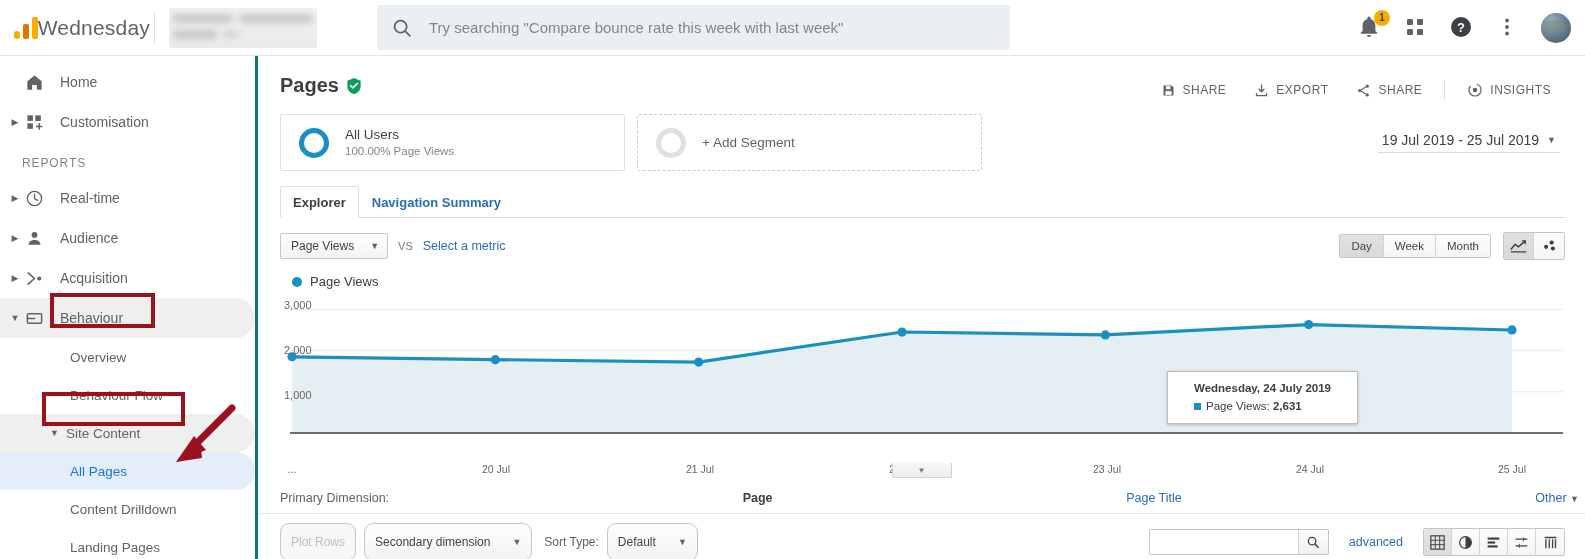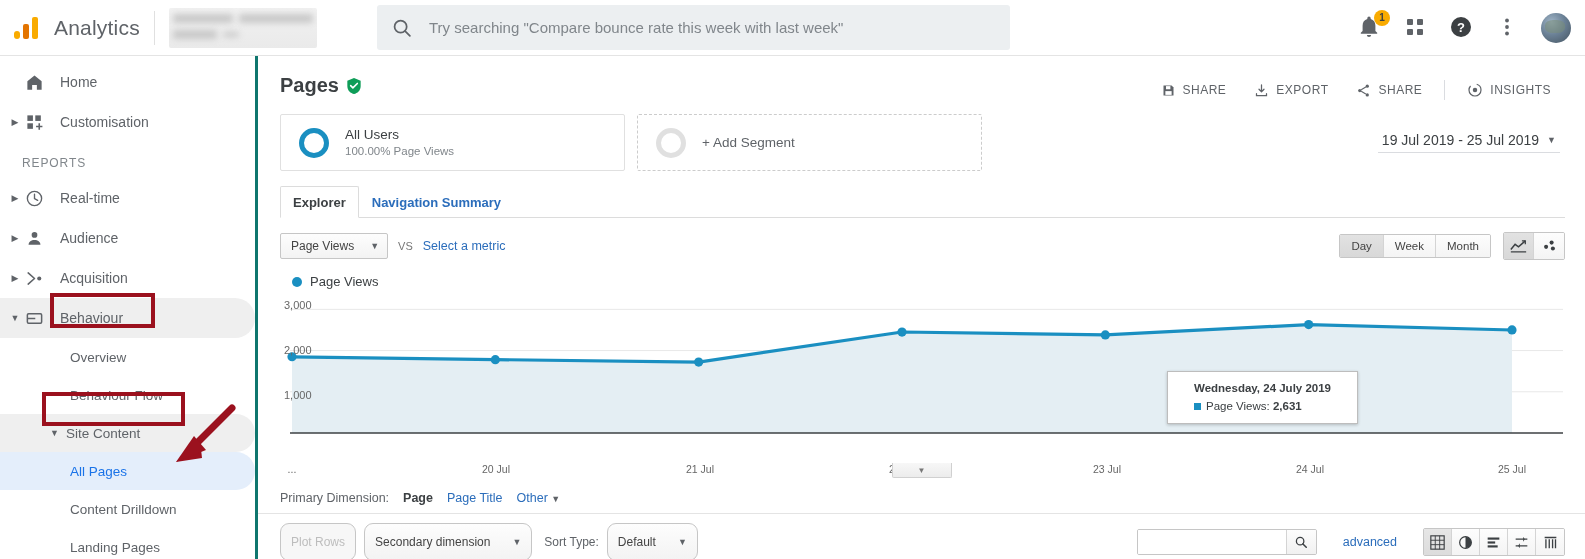--- a/index.html
+++ b/index.html
@@ -219,40 +219,40 @@
   .collapse-handle {
     position: absolute; left: 50%; transform: translateX(-50%);
     width: 60px; height: 15px; border: 1px solid #d0d0d0; border-top: none;
     background: linear-gradient(180deg,#f7f7f7,#ececec);
     display: flex; align-items: center; justify-content: center;
     font-size: 8px; color: #777; cursor: pointer; border-radius: 0 0 2px 2px;
   }
 
   
   .pd-row {
-    display: flex; align-items: center; gap: 14px;
+    display: flex; align-items: center; gap: 28px;
     padding: 10px 6px 8px 22px; font-size: 12.5px; color: #5f6368;
-    border-bottom: 1px solid #e4e4e4; position: relative;
+    border-bottom: 1px solid #e4e4e4; position: relative; justify-content: space-between;
   }
   .pd-active { color: #3c4043; font-weight: bold; }
 
   .tbl-toolbar {
     display: flex; align-items: center; gap: 8px;
     padding: 9px 20px 9px 22px; position: relative;
   }
   .btn-flat {
     border: 1px solid #c6c6c6; border-radius: 9px;
     background: linear-gradient(180deg,#fdfdfd,#f3f3f3);
     font-size: 12px; color: #444; padding: 11px 10px; cursor: pointer; text-align: center;
   }
   .btn-flat.disabled { color: #bdbdbd; background: #f7f7f7; cursor: default; }
   .btn-flat.withcaret { display: flex; align-items: center; gap: 22px; }
   .sort-lbl { font-size: 12px; color: #5f6368; margin-left: 4px; }
 
-  .right-tools { margin-left: auto; display: flex; align-items: center; gap: 26px; }
+  .right-tools { margin-left: auto; display: flex; align-items: center; gap: 20px; }
   .tbl-search { display: flex; border: 1px solid #c6c6c6; border-radius: 2px; overflow: hidden; height: 26px; }
   .tbl-search input {
     width: 148px; border: none; outline: none; padding: 0 6px; font-size: 12px;
     font-family: "Liberation Sans", sans-serif;
   }
   .tbl-search .sbtn {
     width: 30px; background: linear-gradient(180deg,#fdfdfd,#f1f1f1);
     border-left: 1px solid #d4d4d4; display: flex; align-items: center; justify-content: center; cursor: pointer;
   }
   .viewicons { display: flex; border: 1px solid #c6c6c6; border-radius: 2px; overflow: hidden; }
@@ -266,21 +266,21 @@
 </head>
 <body>
 
 <div class="topbar">
   <div class="brand">
     <div class="ga-logo">
       <span class="bar b1"></span>
         <span class="bar b2"></span>
         <span class="bar b3"></span>
     </div>
-    <span class="brand-name">Analytics</span>
+    <span class="brand-name">Wednesday</span>
   </div>
   <div class="brand-sep"></div>
   <div class="acct-blur">
     <span class="ln l1"></span>
       <span class="ln l2"></span>
       <span class="ln l3"></span>
       <span class="ln l4"></span>
   </div>
 
   <div class="searchwrap">

